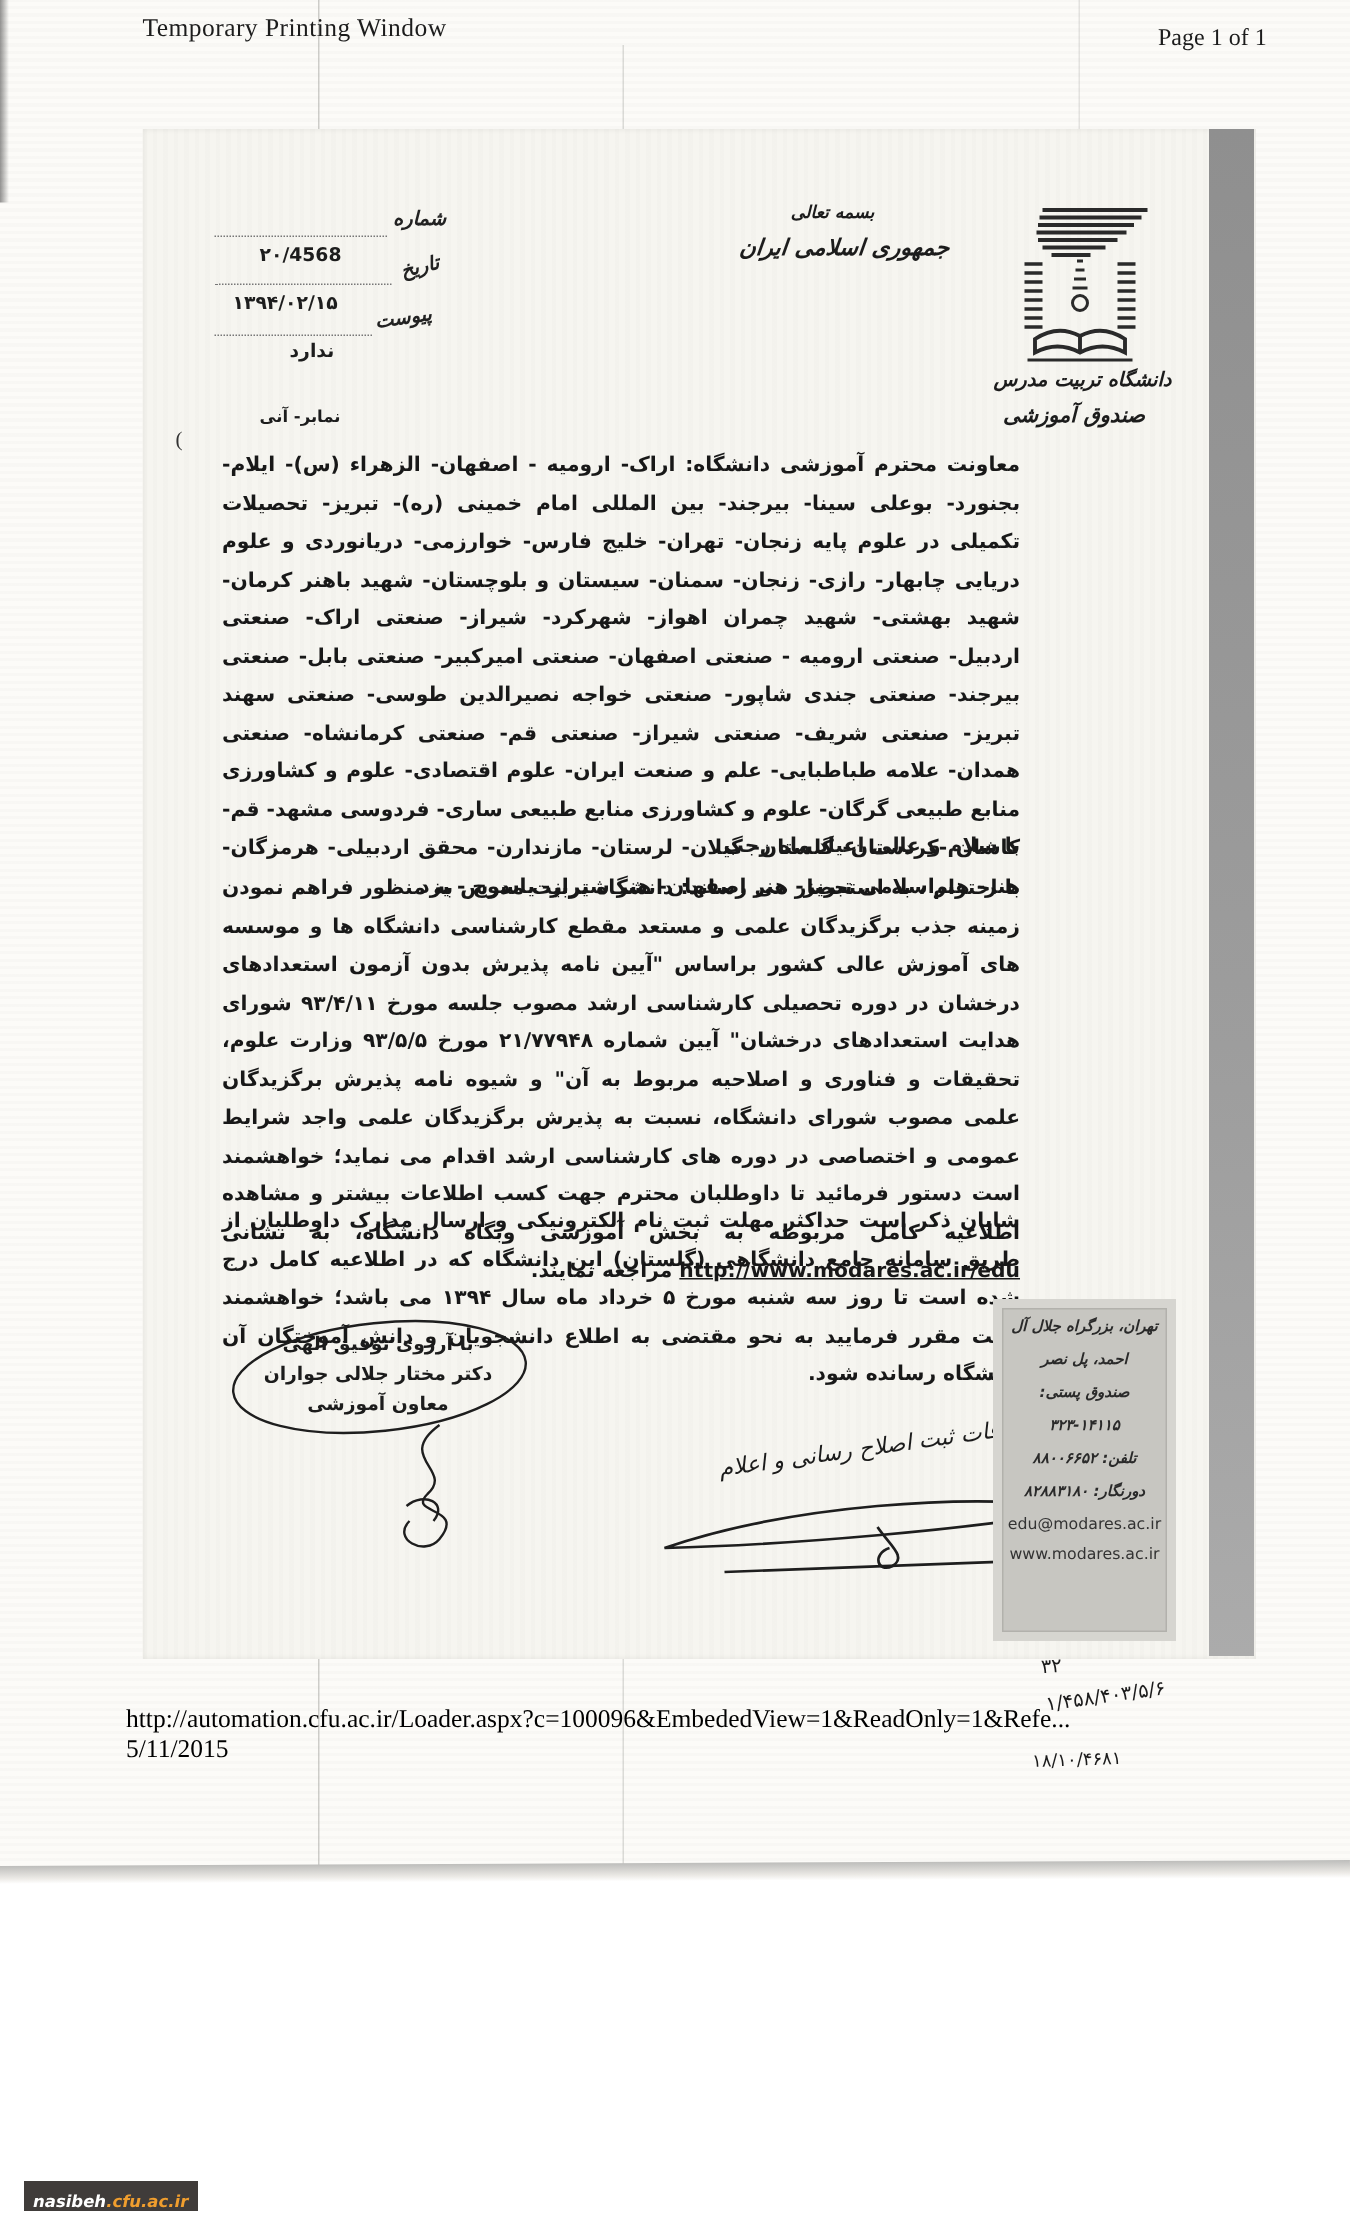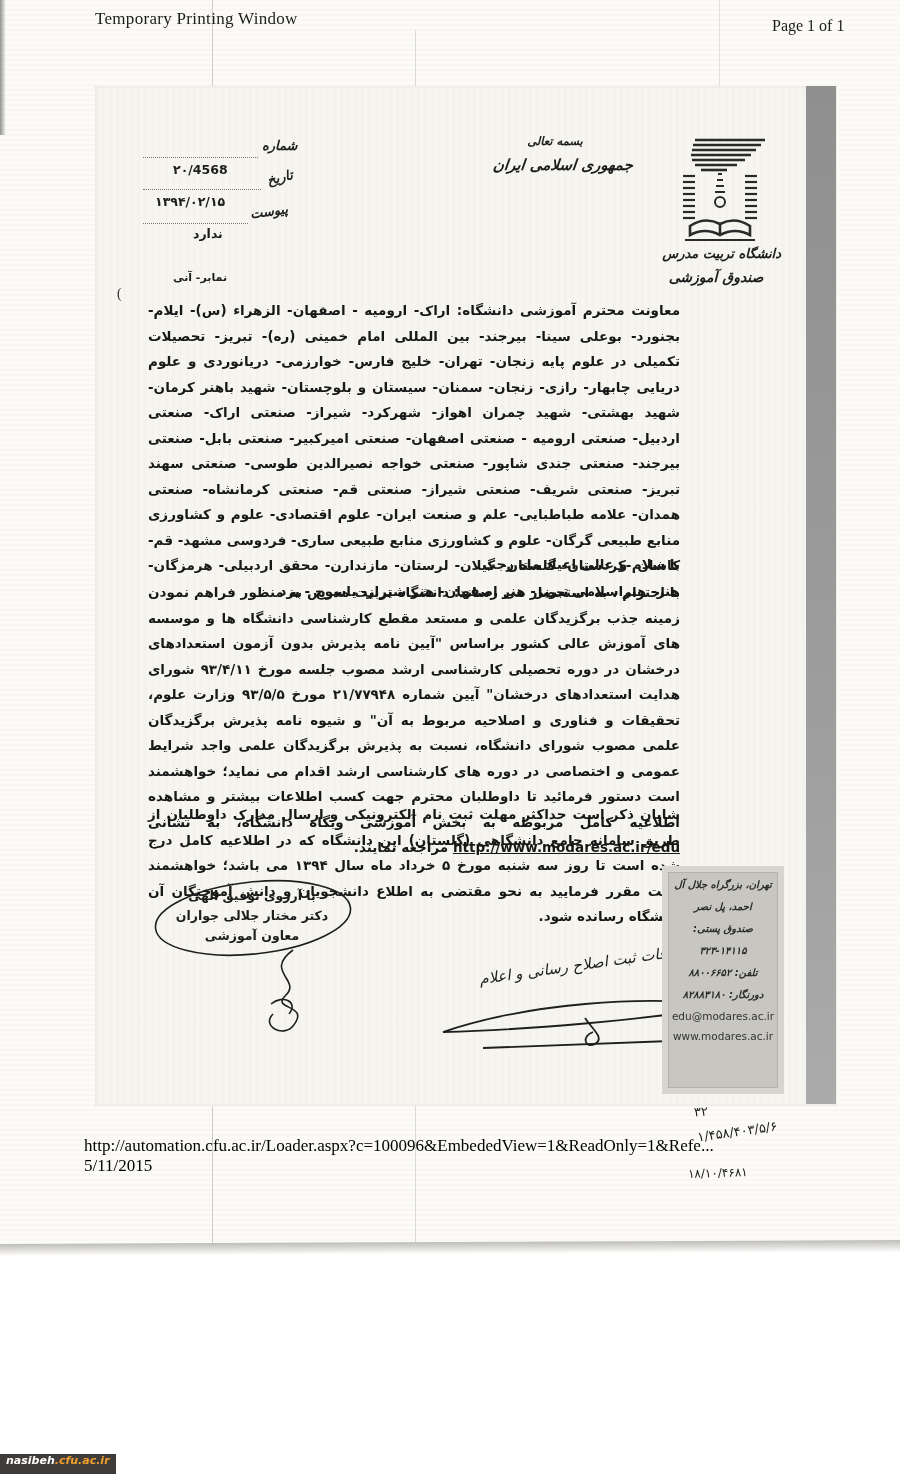--- a/index.html
+++ b/index.html
@@ -60,22 +60,22 @@
   .contact-box .lat-line{font-size:10.5px;line-height:20px;color:#333;font-family:"DejaVu Sans",sans-serif;}
   
   .hw{font-family:"DejaVu Sans",sans-serif;color:#1b1b1b;}
   .hw-note{position:absolute;left:360px;top:868px;width:280px;font-size:15px;font-style:italic;
     letter-spacing:1.5px;transform:rotate(-8deg);text-align:center;direction:rtl;}
   .hw-mark{position:absolute;left:694px;top:1104px;font-size:13px;transform:rotate(-4deg);}
   .hw-ref{position:absolute;left:697px;top:1124px;font-size:13px;transform:rotate(-8deg);direction:ltr;}
   .hw-refdate{position:absolute;left:688px;top:1166px;font-size:12px;transform:rotate(-2deg);direction:ltr;}
   svg{display:block;}
   
-  .watermark{position:absolute;left:0;top:1454px;height:20px;padding:0 6px;display:flex;
-    align-items:flex-start;background:#403c3a;font-family:"DejaVu Sans",sans-serif;
+  .watermark{position:absolute;left:16px;top:1454px;height:20px;padding:0 6px;display:flex;
+    align-items:flex-end;background:#403c3a;font-family:"DejaVu Sans",sans-serif;
     font-weight:bold;font-style:italic;font-size:11px;}
 </style>
 </head>
 <body>
 
 <div class="canvas">
 
   <div class="print-page"></div>
   <div class="edge-smudge"></div>
   <div class="fold" style="left:212px;top:0;height:1245px;"></div>

